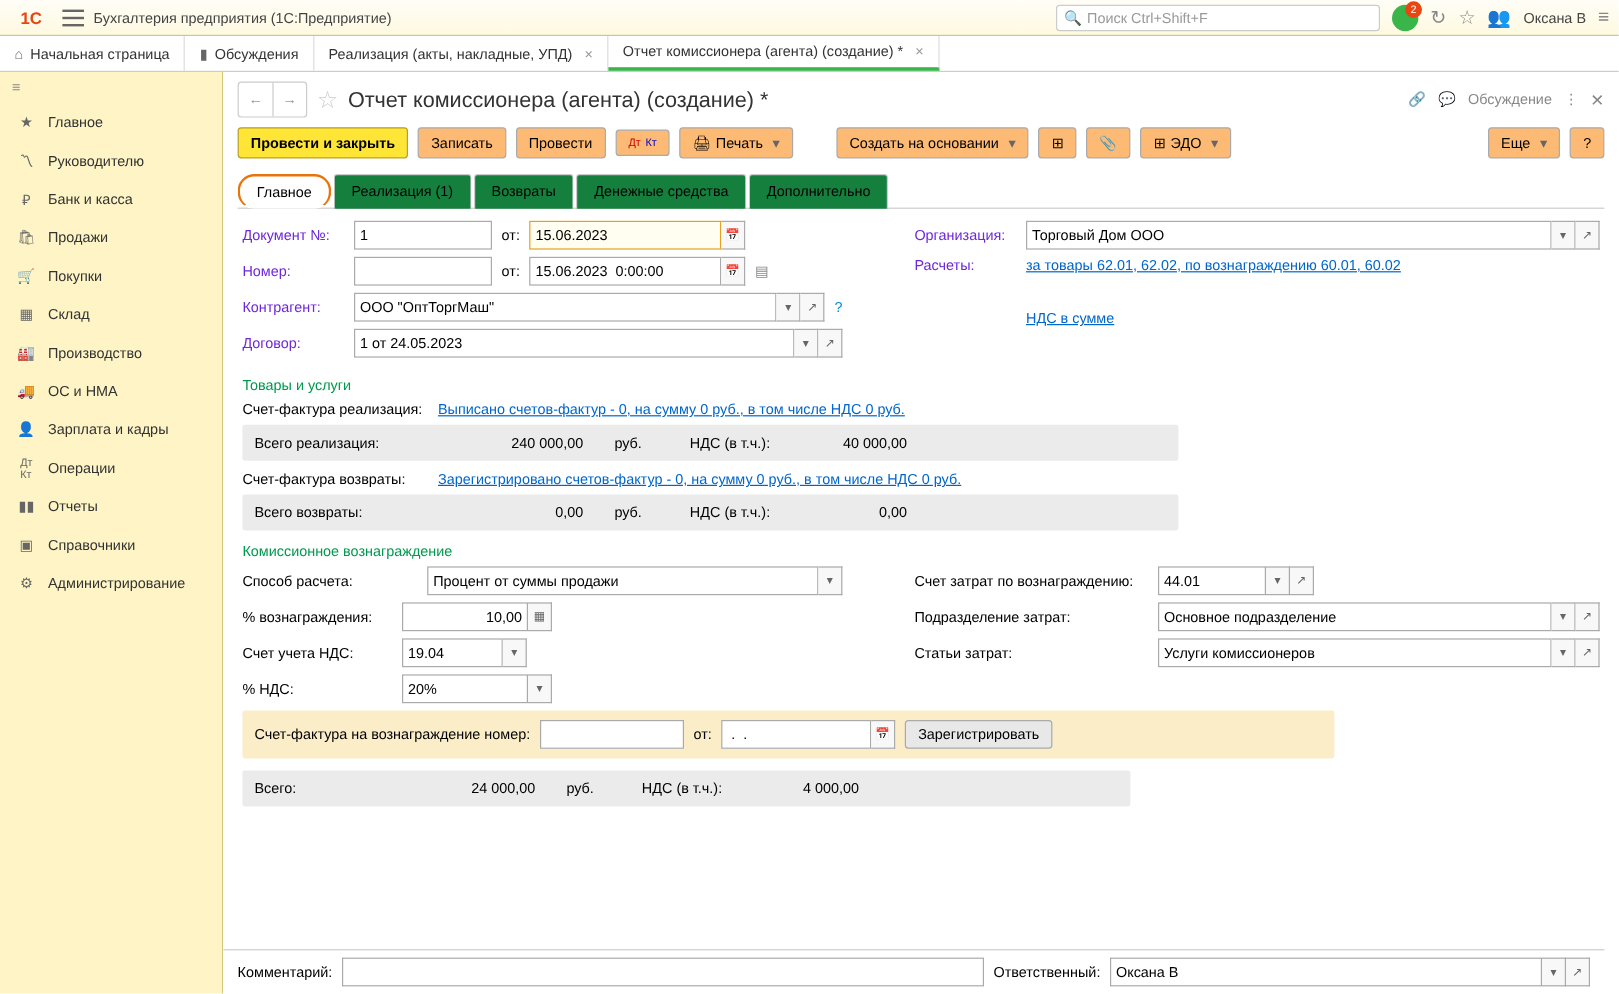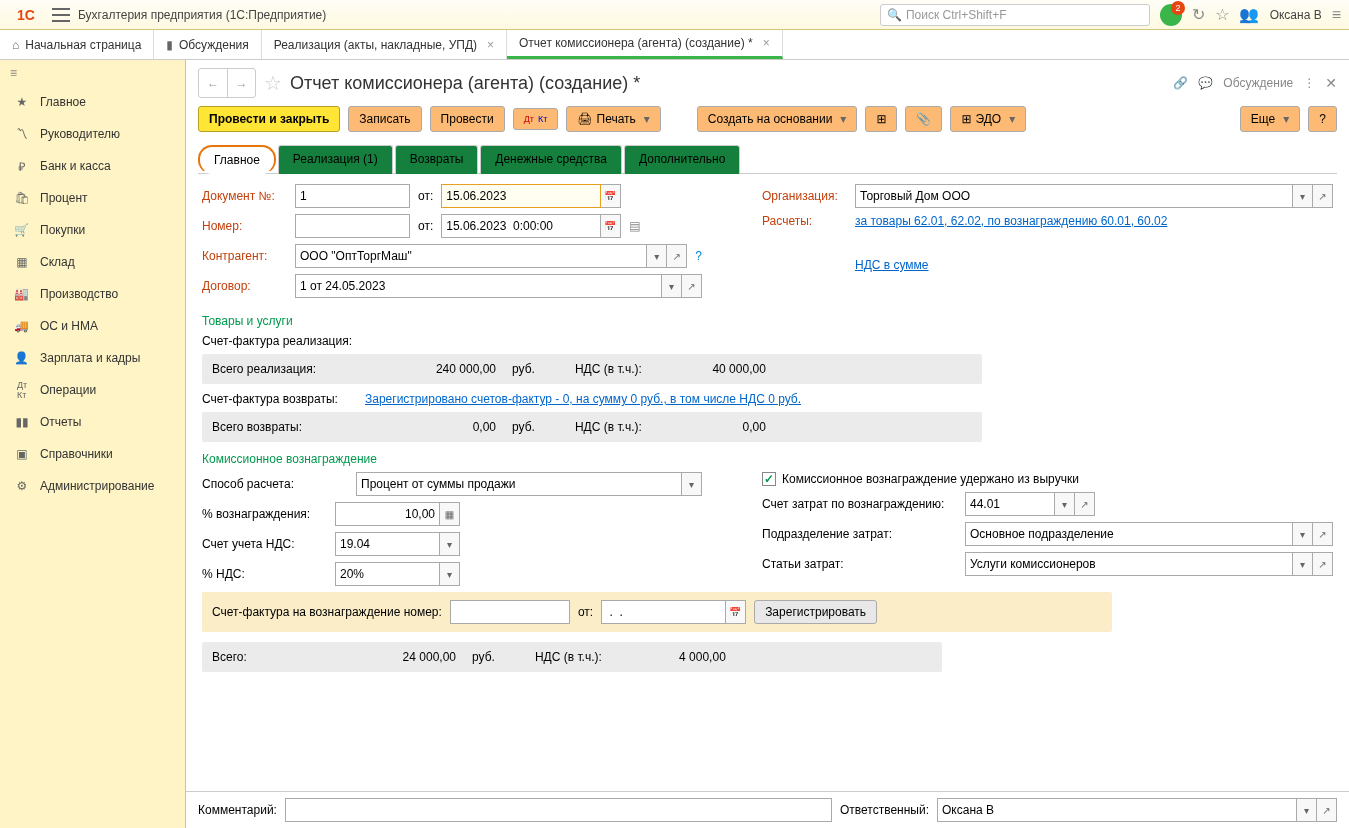--- a/index.html
+++ b/index.html
@@ -47,47 +47,47 @@
 .btn-print { display: flex; align-items: center; }
 .dropdown-arrow::after { content: "▾"; margin-left: 4px; color: #666; }
 
 .sect-tabs { display: flex; border-bottom: 1px solid #ccc; margin-bottom: 10px; }
 .sect-tab { padding: 6px 14px; background: #15803d; border: 1px solid #ccc; border-bottom: none; margin-right: 2px; cursor: pointer; border-radius: 3px 3px 0 0; position: relative; top: 1px; }
 .sect-tab.active { background: #fff; border-bottom: 1px solid #fff; }
 .highlight-circle { border: 2px solid #e8750b; border-radius: 14px; }
 
 .form-area { padding: 0 4px; }
 .form-row { display: flex; align-items: center; margin-bottom: 6px; gap: 8px; }
-.form-label { min-width: 85px; color: #c2410c; }
+.form-label { min-width: 85px; color: #6d28d9; }
 .form-label-w { min-width: 125px; }
 .input { border: 1px solid #aaa; height: 24px; padding: 0 4px; background: #fff; }
 .input.highlighted { border: 1px solid #e8a020; background: #fffef0; }
 .input-group { display: flex; }
 .input-sel { border: 1px solid #aaa; border-left: none; width: 20px; height: 24px; display: flex; align-items: center; justify-content: center; background: #f8f8f8; cursor: pointer; color: #666; font-size: 10px; }
 .link { color: #0066cc; text-decoration: underline; cursor: pointer; }
 .help-icon { color: #0088cc; cursor: pointer; }
 
 .two-col { display: flex; gap: 60px; }
 .left-col { flex: 0 0 500px; }
 .right-col { flex: 1; }
 
 .section-title { color: #00994d; margin: 10px 0 6px; }
 .checkbox-row { display: flex; align-items: center; gap: 6px; margin-bottom: 6px; }
 .chk { width: 14px; height: 14px; border: 1px solid #888; display: flex; align-items: center; justify-content: center; background: #fff; }
 .chk.checked::after { content: "✓"; color: #00994d; font-size: 12px; font-weight: bold; }
 
 .summary-bar { background: #ebebeb; padding: 8px 10px; display: flex; align-items: center; margin-bottom: 8px; border-radius: 2px; }
 .summary-label { width: 160px; }
-.summary-val { width: 140px; text-align: right; padding-right: 16px; }
+.summary-val { width: 140px; text-align: right; padding-right: 26px; }
 .summary-unit { margin-right: 40px; }
 
 .invoice-bar { background: #faedc8; padding: 8px 10px; display: flex; align-items: center; gap: 8px; margin-bottom: 10px; border-radius: 2px; }
 .btn-reg { border: 1px solid #aaa; background: #e8e8e8; padding: 4px 10px; border-radius: 3px; cursor: pointer; }
 
-.bottom-bar { position: absolute; bottom: 0; left: 0; right: 0; background: #fff; border-top: 1px solid #ccc; padding: 6px 12px; display: flex; align-items: center; gap: 8px; }
+.bottom-bar { position: absolute; bottom: 0; left: 0; right: 12px; background: #fff; border-top: 1px solid #ccc; padding: 6px 12px; display: flex; align-items: center; gap: 8px; }
 </style>
 </head>
 <body>
 
 <div class="titlebar">
   <div class="logo">1C</div>
   <div class="hamburger-icon">
       <span></span>
       <span></span>
       <span></span>
@@ -140,21 +140,21 @@
     <div class="sidebar-item">
         <span class="sidebar-icon">〽</span>
         <span>Руководителю</span>
       </div>
     <div class="sidebar-item">
         <span class="sidebar-icon">₽</span>
         <span>Банк и касса</span>
       </div>
     <div class="sidebar-item">
         <span class="sidebar-icon">🛍</span>
-        <span>Процент</span>
+        <span>Продажи</span>
       </div>
     <div class="sidebar-item">
         <span class="sidebar-icon">🛒</span>
         <span>Покупки</span>
       </div>
     <div class="sidebar-item">
         <span class="sidebar-icon">▦</span>
         <span>Склад</span>
       </div>
     <div class="sidebar-item">
@@ -294,20 +294,21 @@
           <div class="form-row" style="margin-top:30px">
             <span style="width:85px"></span>
             <span class="link">НДС в сумме</span>
           </div>
         </div>
       </div>
 
       <div class="section-title">Товары и услуги</div>
       <div class="form-row">
         <span style="width:155px">Счет-фактура реализация:</span>
+        <span class="link">Выписано счетов-фактур - 0, на сумму 0 руб., в том числе НДС 0 руб.</span>
       </div>
       <div class="summary-bar" style="width:780px">
         <span class="summary-label">Всего реализация:</span>
         <span class="summary-val">240 000,00</span>
         <span class="summary-unit">руб.</span>
         <span>НДС (в т.ч.):</span>
         <span class="summary-val">40 000,00</span>
       </div>
       <div class="form-row">
         <span style="width:155px">Счет-фактура возвраты:</span>
@@ -334,37 +335,33 @@
           <div class="form-row">
             <span class="form-label-w">% вознаграждения:</span>
             <div class="input-group">
               <input class="input" style="width: 105px; text-align: right;" value="10,00">
               <div class="input-sel">▦</div>
             </div>
           </div>
           <div class="form-row">
             <span class="form-label-w">Счет учета НДС:</span>
             <div class="input-group">
-              <input class="input" style="width: 105px;" value="19.04">
+              <input class="input" style="width: 84px;" value="19.04">
               <div class="input-sel">▾</div>
             </div>
           </div>
           <div class="form-row">
             <span class="form-label-w">% НДС:</span>
             <div class="input-group">
               <input class="input" style="width: 105px;" value="20%">
               <div class="input-sel">▾</div>
             </div>
           </div>
         </div>
         <div class="right-col">
-          <div class="checkbox-row">
-            <div class="chk checked"></div>
-            <span>Комиссионное вознаграждение удержано из выручки</span>
-          </div>
           <div class="form-row">
             <span style="min-width:195px">Счет затрат по вознаграждению:</span>
             <div class="input-group">
               <input class="input" style="width: 90px;" value="44.01">
               <div class="input-sel">▾</div>
               <div class="input-sel">↗</div>
             </div>
           </div>
           <div class="form-row">
             <span style="min-width:195px">Подразделение затрат:</span>

